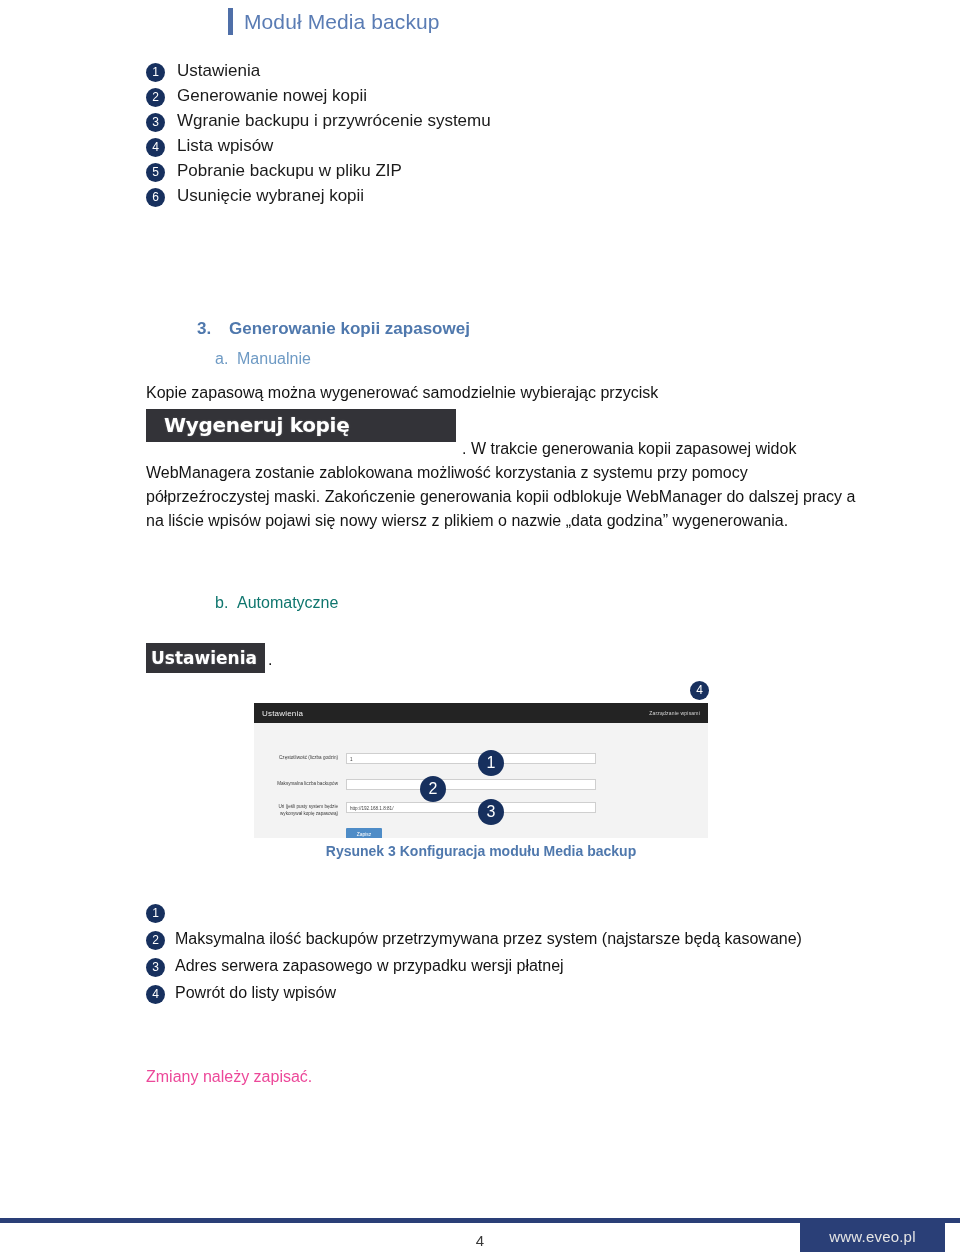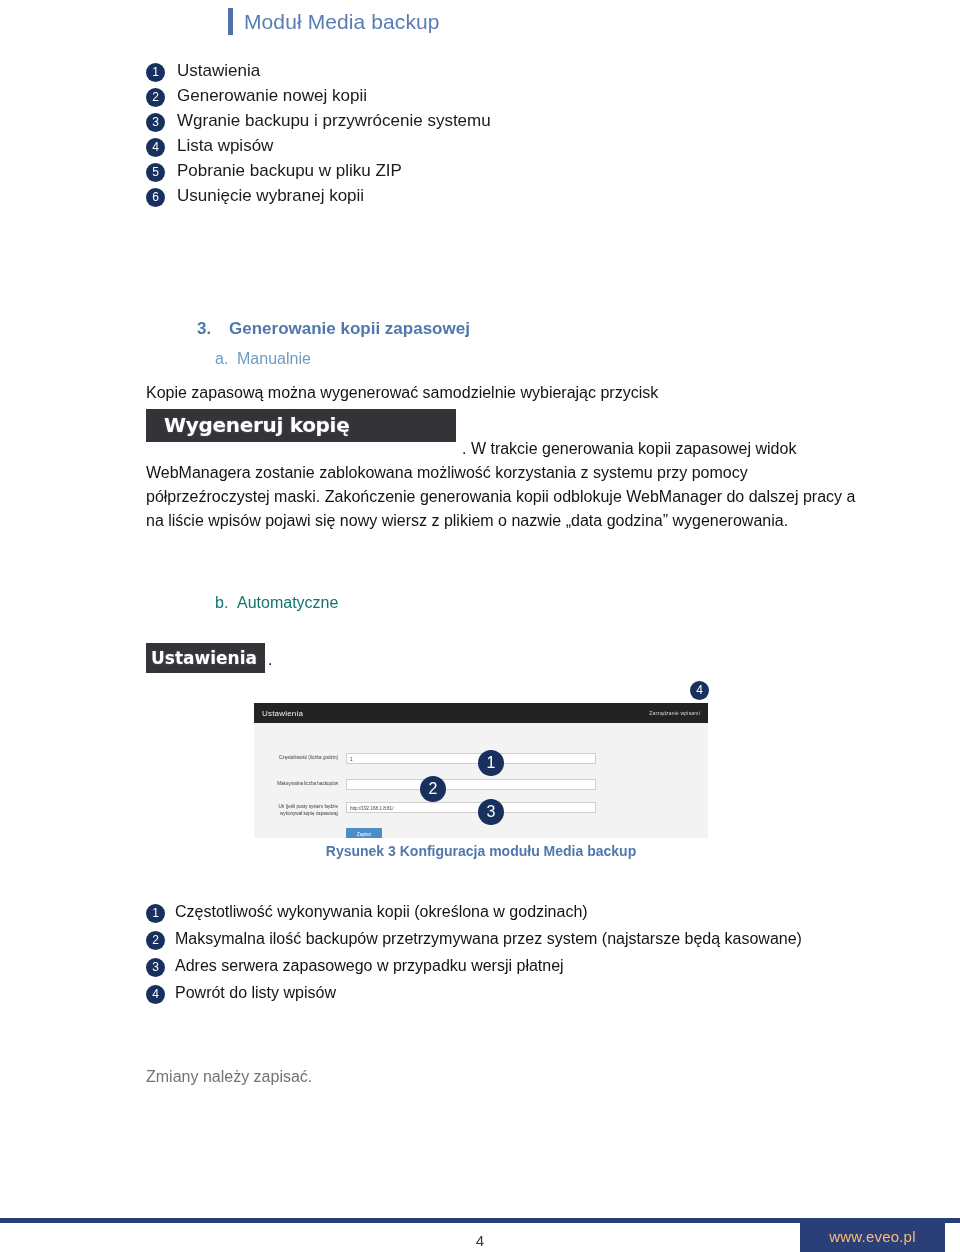--- a/index.html
+++ b/index.html
@@ -313,40 +313,40 @@
     font-size: 16px;
     margin-left: 10px;
     line-height: 23px;
     color: #141414;
   }
   .closing {
     position: absolute;
     left: 146px;
     top: 1068px;
     font-size: 16px;
-    color: #737373;
+    color: #ec4899;
   }
 
   
   .footer-line {
     position: absolute;
     left: 0;
     top: 1218px;
     width: 960px;
     height: 5px;
     background: #2a3f77;
   }
   .footer-badge {
     position: absolute;
     left: 800px;
     top: 1221px;
     width: 145px;
     height: 31px;
     background: #2a3f77;
-    color: #fdba74;
+    color: #e5e5e5;
     font-size: 15px;
     text-align: center;
     line-height: 31px;
     letter-spacing: .2px;
   }
   .page-num {
     position: absolute;
     left: 0;
     top: 1232px;
     width: 960px;
@@ -444,21 +444,20 @@
       <div class="fig-marker m2">2</div>
       <div class="fig-marker m3">3</div>
     </div>
   </div>
 
   <div class="fig-caption">Rysunek 3 Konfiguracja modułu Media backup</div>
 
   <div class="bot-list">
     <div class="li">
       <span class="badge">1</span>
-      <span class="txt">Częstotliwość wykonywania kopii (określona w godzinach)</span>
     </div>
     <div class="li">
       <span class="badge">2</span>
       <span class="txt">Maksymalna ilość backupów przetrzymywana przez system (najstarsze będą kasowane)</span>
     </div>
     <div class="li">
       <span class="badge">3</span>
       <span class="txt">Adres serwera zapasowego w przypadku wersji płatnej</span>
     </div>
     <div class="li">

